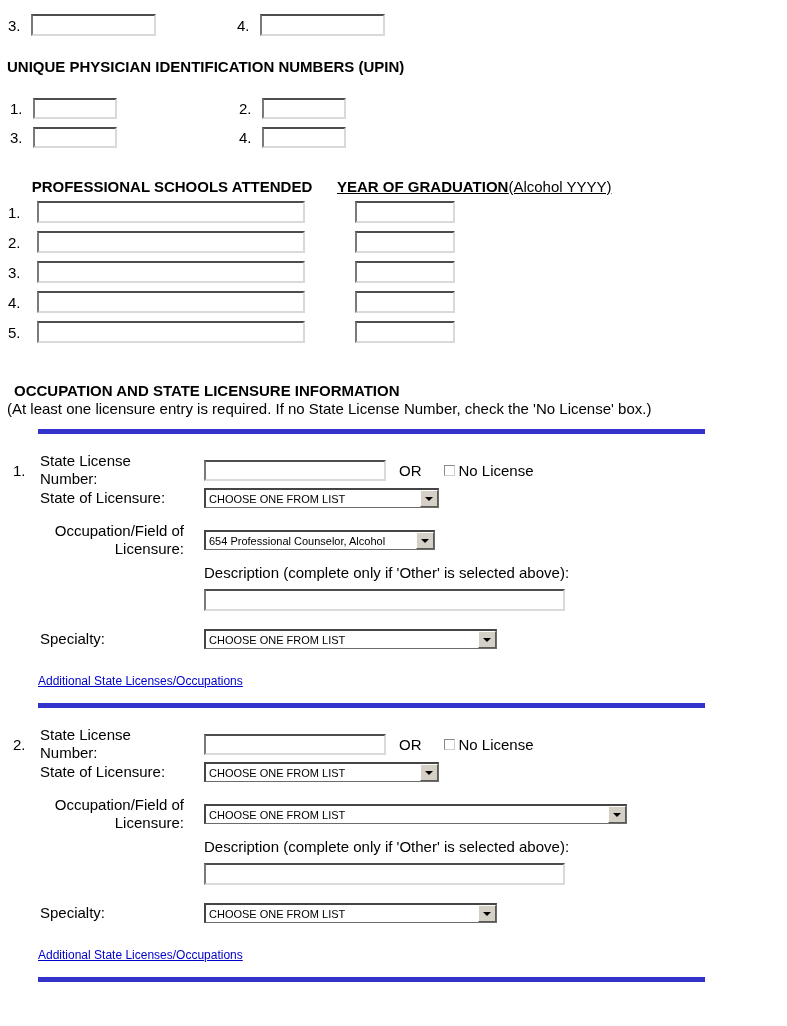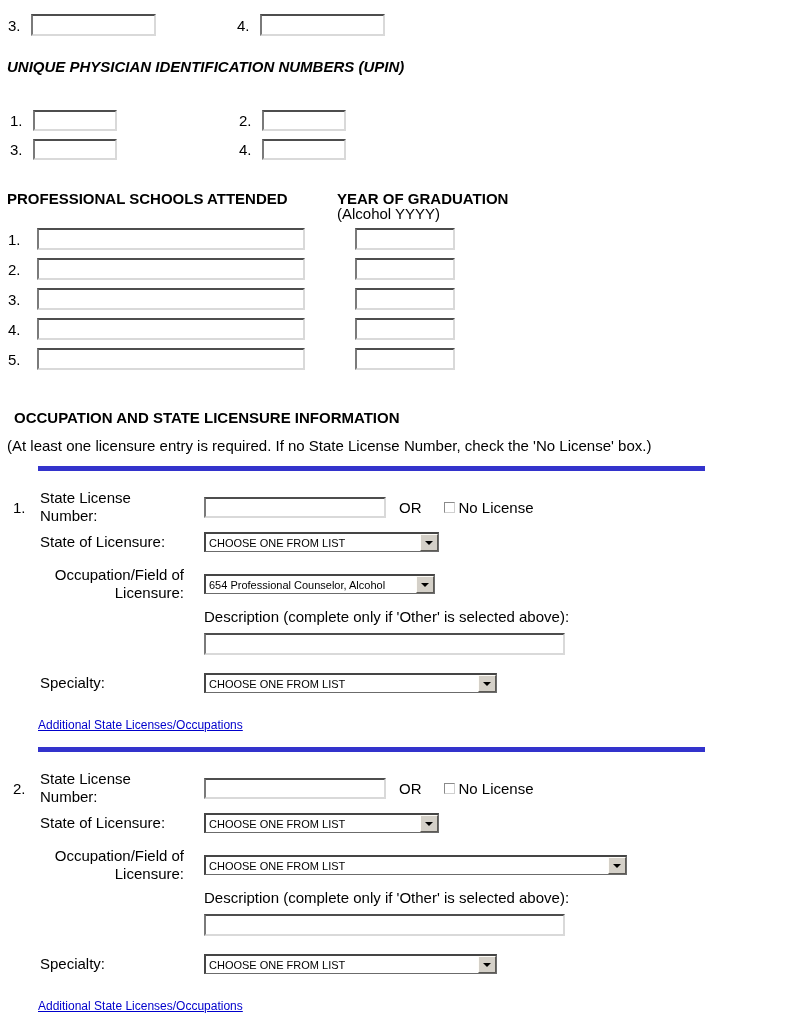--- a/index.html
+++ b/index.html
@@ -48,47 +48,47 @@
   a.lnk { color:#0000cc; text-decoration:underline; font-size:12px; }
 
   
   .num-row { display:flex; align-items:center; padding-left:8px; }
   .num-row .pair { display:flex; align-items:center; width:229px; }
   .num-row .pair:last-child { width:auto; }
   .num-lab { width:23px; flex:none; }
   .input-a { width:125px; height:22px; }
   .input-b { width:84px; height:21px; }
   .row-top { margin-top:0; }
-  .upin-heading { margin:23px 0 12px 7px;font-style:italic; }
+  .upin-heading { margin:23px 0 0 7px; }
   .upin-row1 { margin-top:24px; padding-left:10px; }
   .upin-row2 { margin-top:8px; padding-left:10px; }
 
   
-  .schools-head { display:flex; margin-top:31px; padding-left:7px; }
+  .schools-head { display:flex; margin-top:31px; padding-left:7px;text-align:center; }
   .schools-head .col-l { width:330px; flex:none; }
-  .schools-head .col-r { display:flex; flex-direction:column; }
+  .schools-head .col-r { display:flex; flex-direction:row;text-decoration:underline; }
   .school-row { display:flex; align-items:center; padding-left:8px; margin-top:8px; }
   .school-row.first { margin-top:7px; }
   .school-num { width:29px; flex:none; }
   .school-input { width:268px; height:22px; }
   .year-input { width:100px; height:22px; margin-left:50px; }
 
   
   .lic-heading { margin:40px 0 0 14px; }
-  .lic-note { margin:13px 0 0 7px; }
+  .lic-note { margin:3px 0 0 7px; }
   .bar { height:5px; width:667px; margin-left:38px; background:#3333cc; }
   .bar-1 { margin-top:13px; }
   .bar-mid, .bar-end { margin-top:15px; }
 
   .entry { display:flex; flex-direction:column; align-items:flex-start; padding-left:13px; }
   .erow { display:flex; align-items:center; }
   .num-col { width:27px; flex:none; }
   .lbl-col { width:164px; flex:none; padding-right:20px; box-sizing:border-box; line-height:1.2; }
   .row-license { margin-top:18px; }
-  .row-state { margin-top:7px; }
+  .row-state { margin-top:0; }
   .row-occupation { margin-top:14px;text-align:right; }
   .row-desc-label { margin-top:7px; }
   .row-desc-input { margin-top:9px; }
   .row-specialty { margin-top:18px; }
   .row-link { margin-top:25px; margin-left:25px;text-align:right; }
 
   .lic-input { width:182px; height:21px; }
   .or-text { margin-left:13px; }
   .chk { margin-left:22px; }
   .chk-label { margin-left:4px; }

